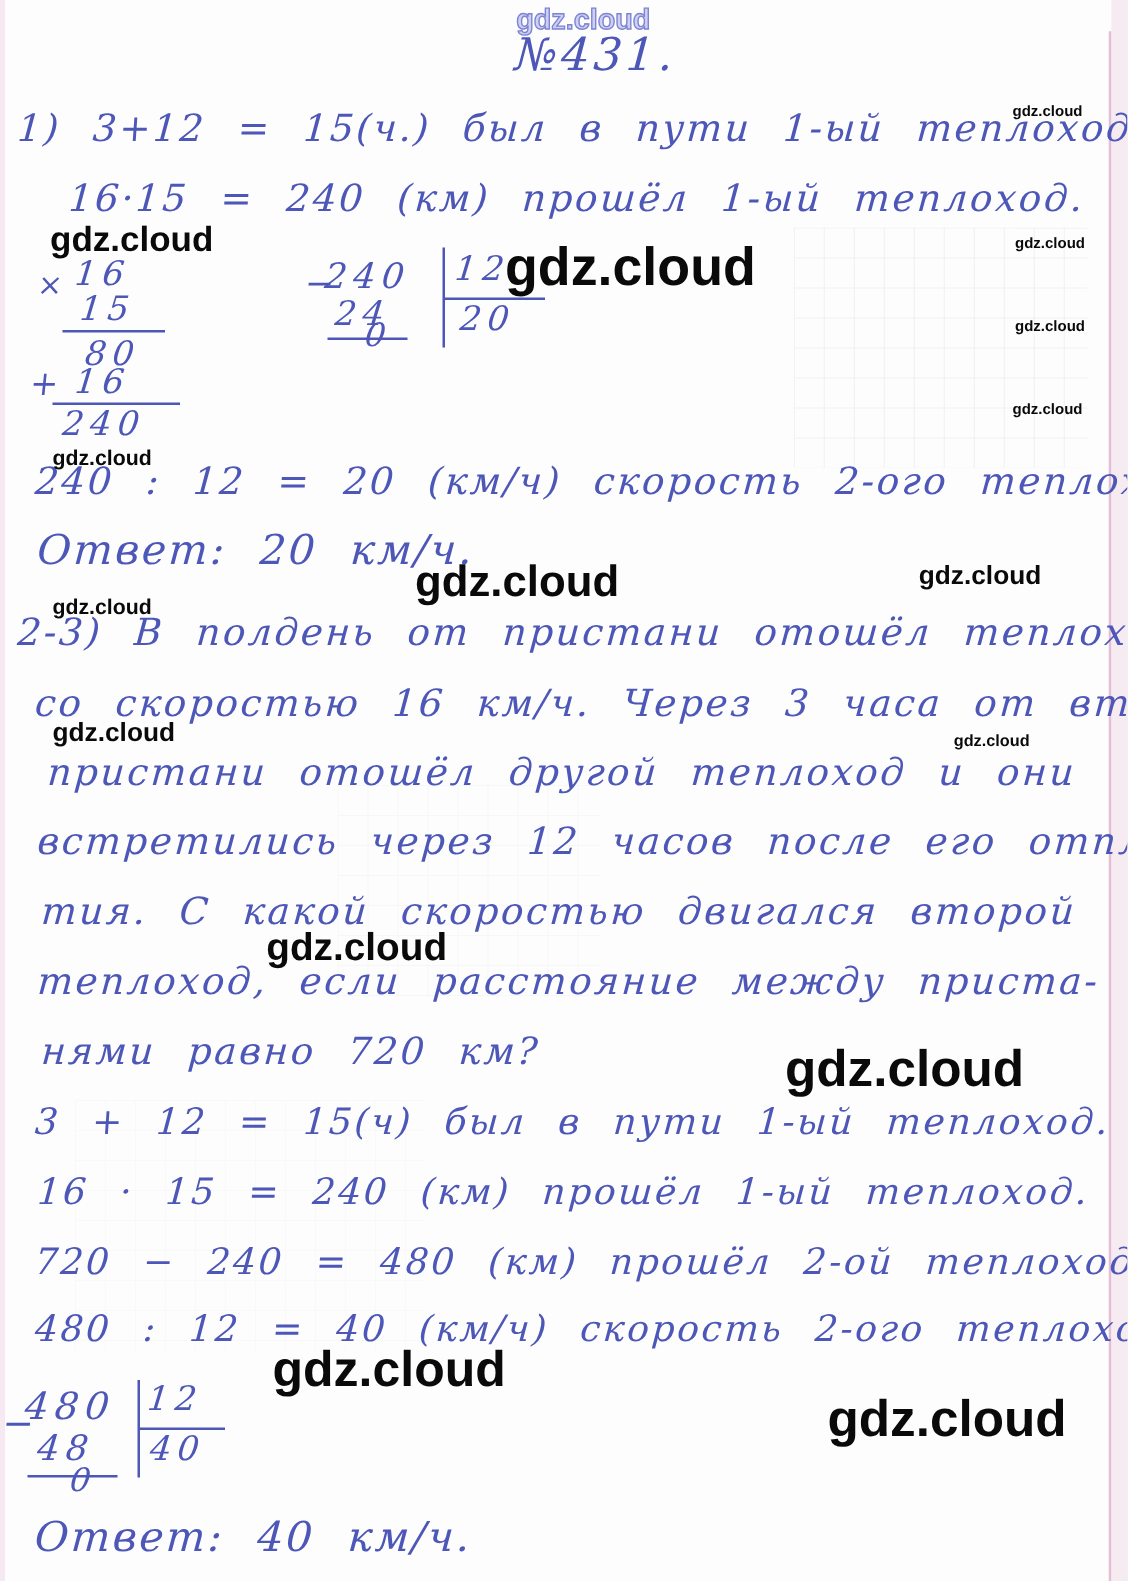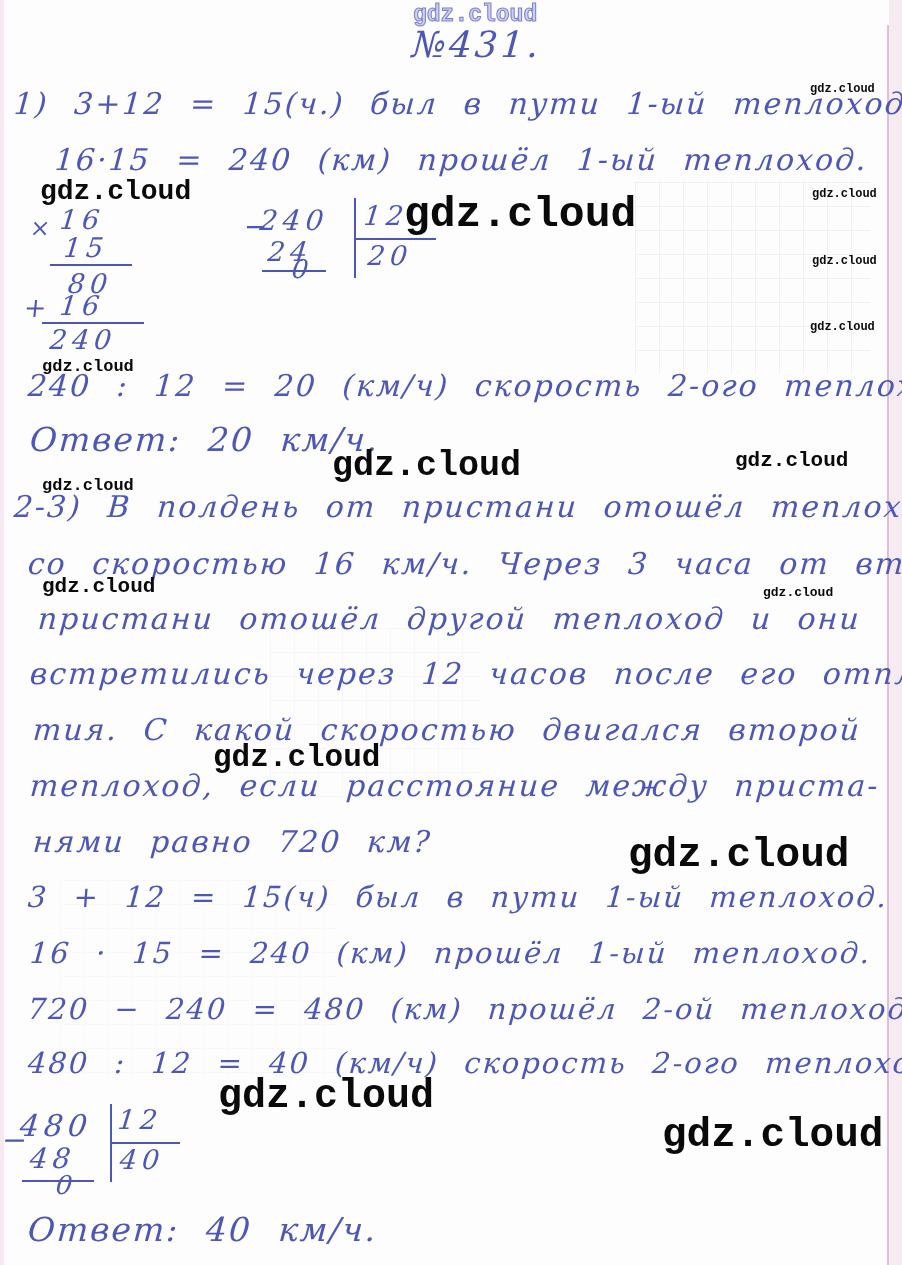--- a/index.html
+++ b/index.html
@@ -79,21 +79,21 @@
   .div2 .d-dividend{left:20px;top:8px;font-size:30px;}
   .div2 .d-vline{left:110px;top:4px;height:78px;}
   .div2 .d-divisor{left:118px;top:4px;font-size:27px;}
   .div2 .d-hline{left:112px;top:42px;width:68px;}
   .div2 .d-quotient{left:120px;top:44px;font-size:27px;}
   .div2 .d-sub{left:30px;top:42px;font-size:28px;}
   .div2 .d-subline{left:22px;top:80px;width:72px;}
   .div2 .d-rem{left:56px;top:70px;font-size:26px;}
   
   .wm{position:absolute;white-space:nowrap;color:#0a0a0a;
-    font-family:Liberation Mono, monospace;font-weight:700;}
+    font-family:Liberation Sans, sans-serif;font-weight:700;}
   .wm-top{left:413px;top:2px;font-size:23px;
     color:#cdd0f0;-webkit-text-stroke:1.1px #7e84d4;}
   .wm-r1{left:810px;top:82px;font-size:12px;}
   .wm-b1{left:40px;top:176px;font-size:28px;}
   .wm-big1{left:404px;top:190px;font-size:43px;}
   .wm-r2{left:812px;top:187px;font-size:12px;}
   .wm-r3{left:812px;top:254px;font-size:12px;}
   .wm-r4{left:810px;top:320px;font-size:12px;}
   .wm-s1{left:42px;top:357px;font-size:17px;}
   .wm-mid{left:332px;top:446px;font-size:35px;}

